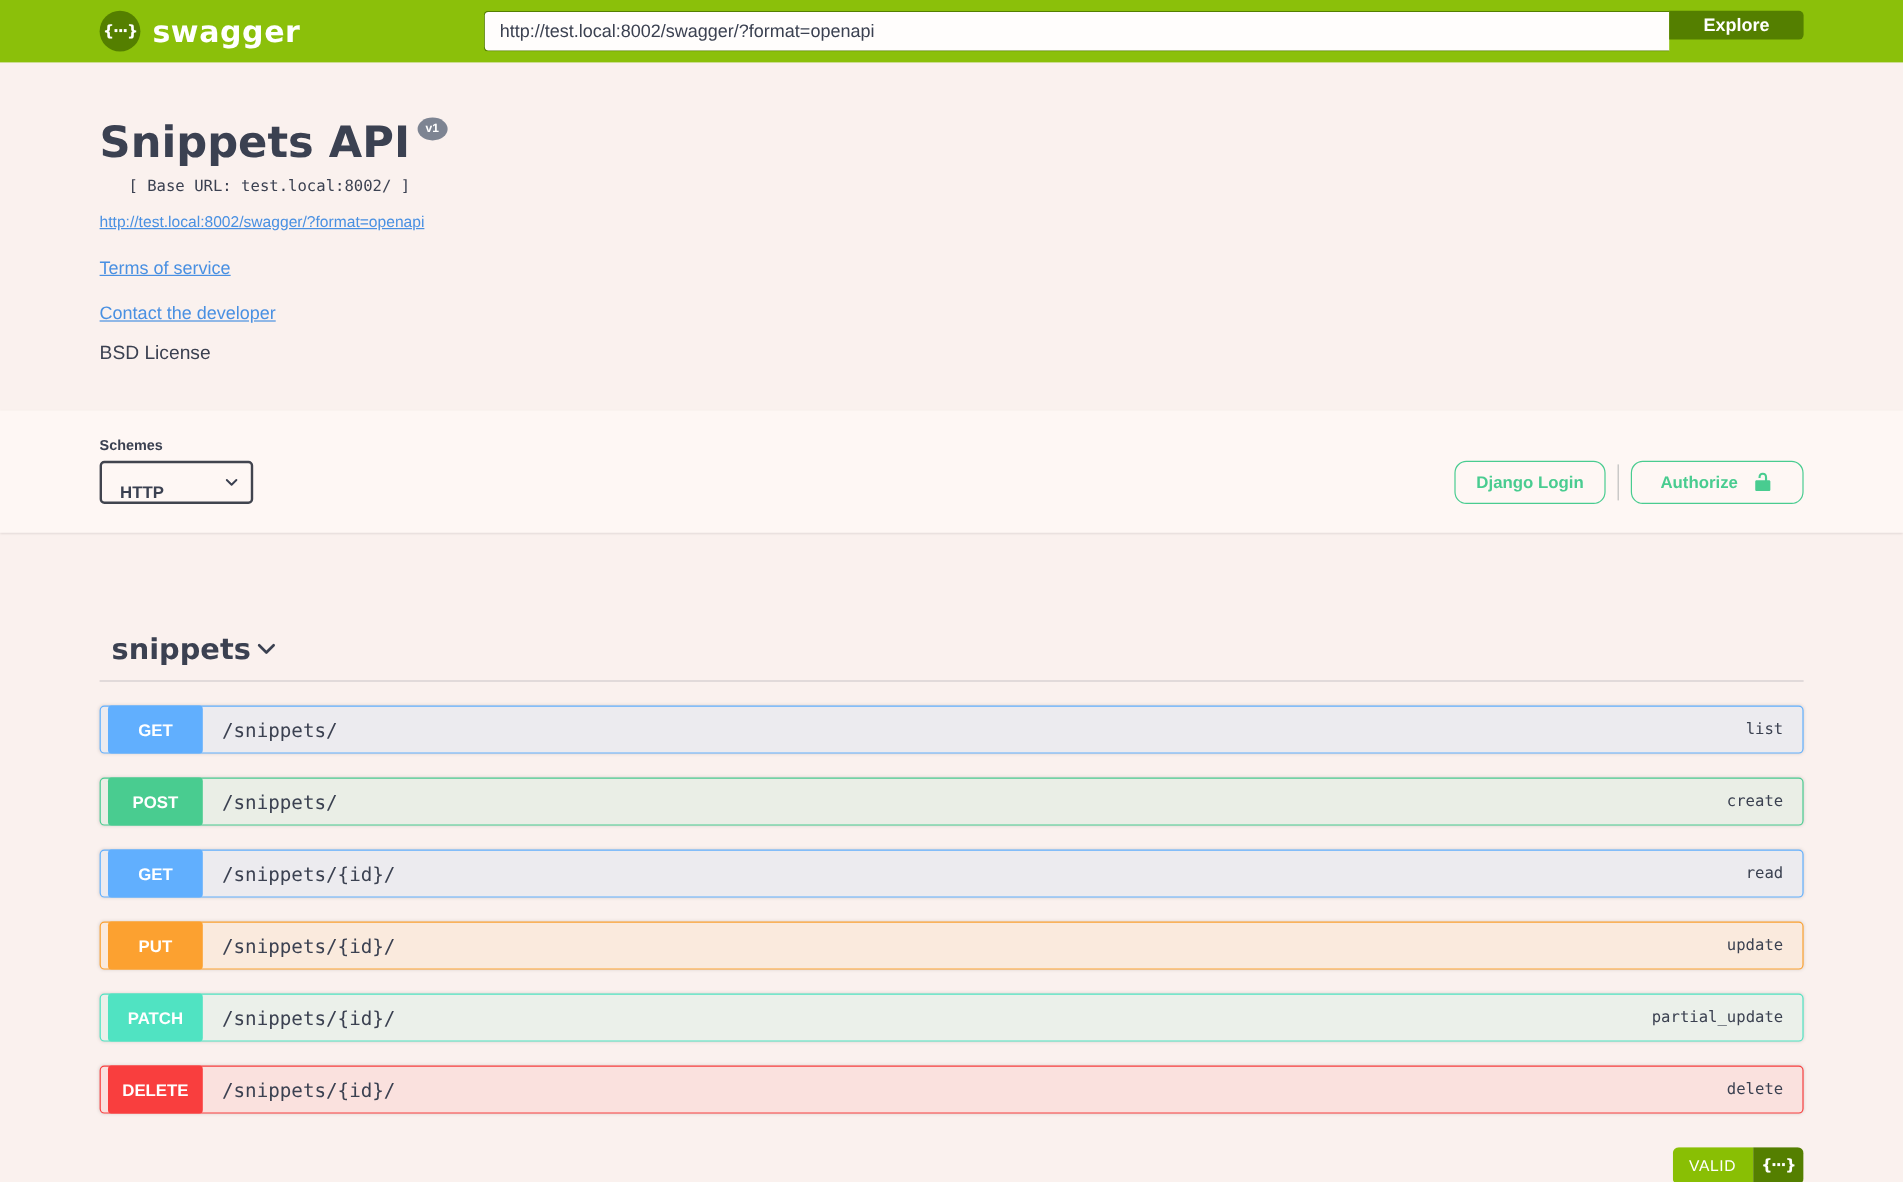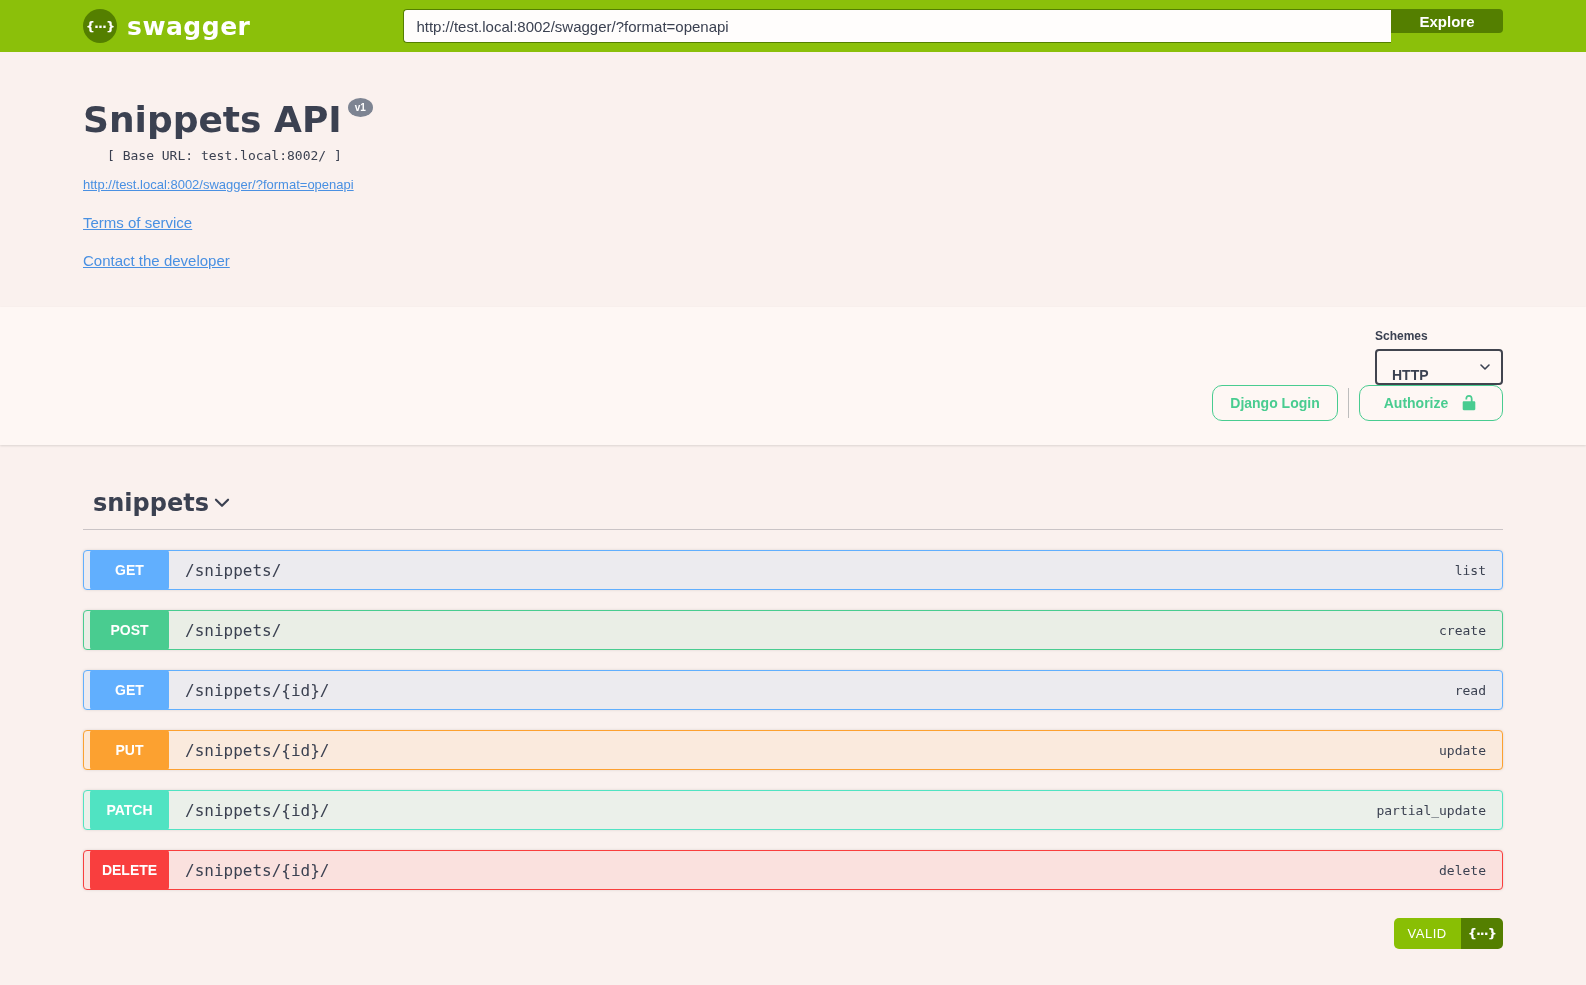--- a/index.html
+++ b/index.html
@@ -47,21 +47,21 @@
   .description { margin-top:26px; font-size:15px; color:#3b4151; }
   .info-link { display:block; margin-top:21px; font-size:15px; color:#4990e2; text-decoration:underline; width:fit-content;text-align:center; }
   .license { margin-top:16px; font-size:16px; color:#3b4151; }
 
   
   .scheme-container {
     background:#fef7f4;
     box-shadow:0 1px 2px 0 rgba(0,0,0,.12);
     padding:22px 0 24px 0;
   }
-  .scheme-container .wrap { display:flex; align-items:flex-end; justify-content:space-between;flex-direction:column; }
+  .scheme-container .wrap { display:flex; align-items:flex-end; justify-content:space-between; }
   .schemes-label { font-size:12px; font-weight:bold; color:#3b4151; margin-bottom:6px; }
   .scheme-select-wrap { position:relative; width:128px; }
   .scheme-select {
     width:128px; height:36px; appearance:none; -webkit-appearance:none;
     border:2px solid #41444e; border-radius:4px; background:transparent;
     font-size:14px; font-weight:bold; color:#3b4151; padding:16px 30px 0 15px;
     font-family:"Liberation Sans", sans-serif; cursor:pointer;
   }
   .scheme-select-wrap .chev { position:absolute; right:10px; top:10px; pointer-events:none; }
 
@@ -75,20 +75,21 @@
   .btn-django { width:126px; }
   .btn-authorize { width:144px; padding:0 18px; }
   .auth-divider { width:1px; height:30px; background:#bdbdbd; margin:0 10px; }
 
   
   .operations { padding-top:44px; }
   .opblock-tag {
     display:flex; align-items:center; gap:2px; cursor:pointer;
     padding:0 0 12px 10px;
     border-bottom:1px solid rgba(59,65,81,.25);
+    margin-top:39px;
   }
   .opblock-tag h3 { font-size:24px; font-weight:bold; color:#3b4151; font-family:"DejaVu Sans", sans-serif; }
   .oplist { padding-top:20px; }
   .opblock {
     display:flex; align-items:center;
     height:40px; margin-bottom:20px;
     border:1px solid var(--c);
     background:color-mix(in srgb, var(--c) 9%, #faf1ee);
     border-radius:4px;
     box-shadow:0 0 3px rgba(0,0,0,.12);
@@ -139,20 +140,21 @@
 
 <section class="info wrap">
   <div class="info-title-row">
     <h1 class="info-title">Snippets API</h1>
     <span class="version-badge">v1</span>
   </div>
   <div class="base-url">[ Base URL: test.local:8002/ ]</div>
   <a class="spec-link" href="#">http://test.local:8002/swagger/?format=openapi</a>
   <a class="info-link" href="#">Terms of service</a>
   <a class="info-link" href="#">Contact the developer</a>
+  <div class="license">BSD License</div>
 </section>
 
 <section class="scheme-container">
   <div class="wrap">
     <div>
       <div class="schemes-label">Schemes</div>
       <div class="scheme-select-wrap">
         <select class="scheme-select">
           <option>HTTP</option>
         </select>

